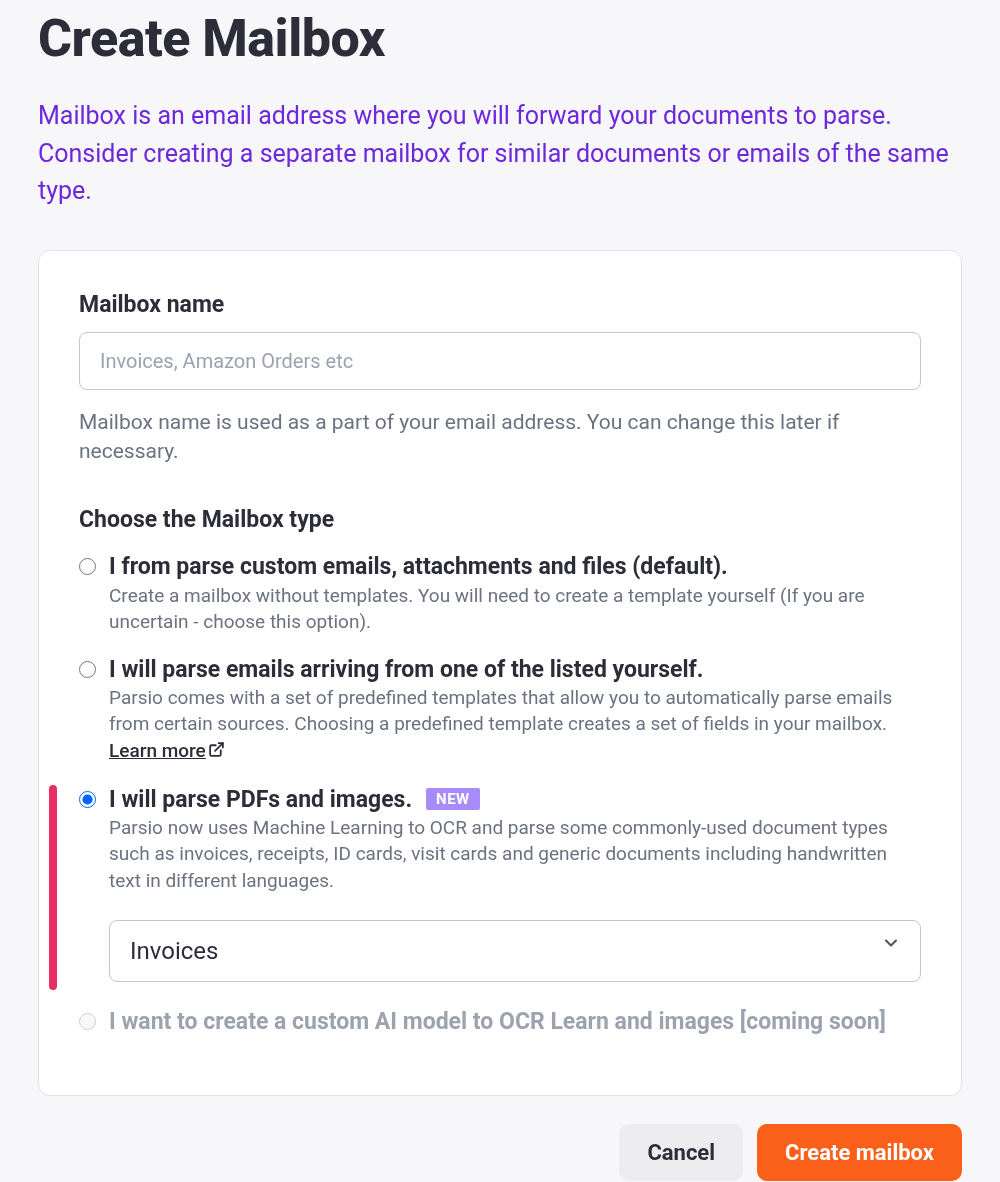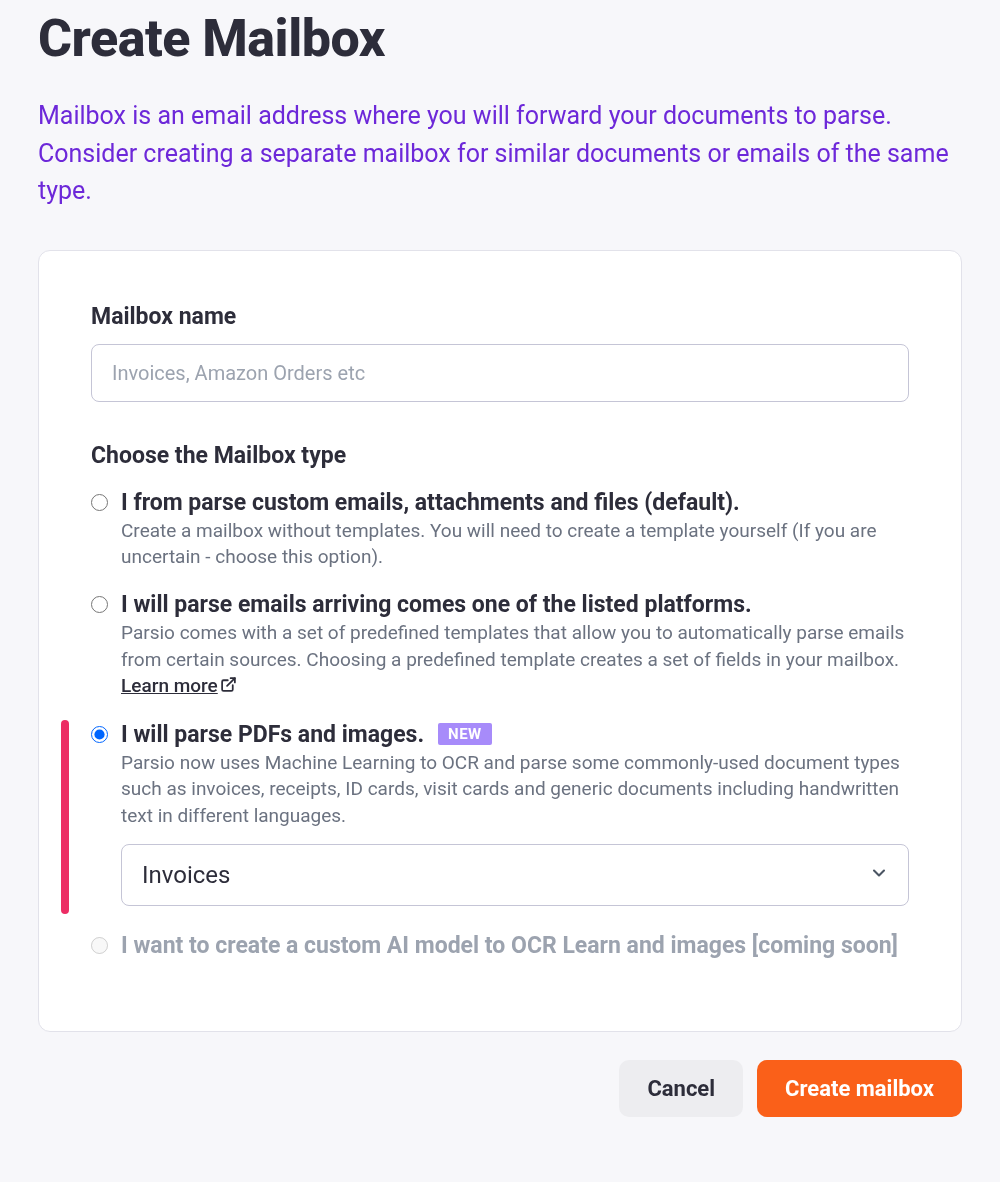--- a/index.html
+++ b/index.html
@@ -29,21 +29,21 @@
     .page-description {
       font-size: 25px;
       color: #6d28d9;
       line-height: 1.5;
       margin-bottom: 40px;
     }
     .card {
       background: #ffffff;
       border: 1px solid #e2e2ea;
       border-radius: 12px;
-      padding: 52px;
+      padding: 40px;
     }
     .field-label {
       font-size: 23px;
       font-weight: 700;
       color: #2d2d3a;
       margin-bottom: 14px;
       display: block;
     }
     .text-input {
       width: 100%;
@@ -147,20 +147,21 @@
       padding: 16px 20px;
       font-size: 24px;
       border: 1px solid #c5c5d6;
       border-radius: 8px;
       background: #fff;
       appearance: none;
       -webkit-appearance: none;
       cursor: pointer;
       color: #2d2d3a;
       font-family: inherit;
+      margin-top: 12px;
     }
     .select-chevron {
       position: absolute;
       right: 20px;
       top: 50%;
       transform: translateY(-50%);
       pointer-events: none;
       color: #4b5563;
     }
     .footer-actions {
@@ -193,39 +194,40 @@
 </head>
 <body>
 
 <div class="container">
   <h1 class="page-title">Create Mailbox</h1>
   <p class="page-description">Mailbox is an email address where you will forward your documents to parse. Consider creating a separate mailbox for similar documents or emails of the same type.</p>
 
   <div class="card">
     <label class="field-label">Mailbox name</label>
     <input type="text" class="text-input" placeholder="Invoices, Amazon Orders etc" style="">
+    <p class="helper-text">Mailbox name is used as a part of your email address. You can change this later if necessary.</p>
 
     <div class="section-divider"></div>
 
     <label class="field-label">Choose the Mailbox type</label>
 
     <div class="radio-group">
 
       <div class="radio-option">
         <input type="radio" name="mbtype" style="">
         <div>
           <span class="radio-title">I from parse custom emails, attachments and files (default).</span>
           <p class="radio-desc">Create a mailbox without templates. You will need to create a template yourself (If you are uncertain - choose this option).</p>
         </div>
       </div>
 
       <div class="radio-option">
         <input type="radio" name="mbtype" style="">
         <div>
-          <span class="radio-title">I will parse emails arriving comes one of the listed platforms.</span>
+          <span class="radio-title">I will parse emails arriving from one of the listed yourself.</span>
           <p class="radio-desc">
             <span>Parsio comes with a set of predefined templates that allow you to automatically parse emails from certain sources. Choosing a predefined template creates a set of fields in your mailbox. </span><a class="link-inline"><span>Learn more</span><span class="ext-icon"><svg width="17" height="17" viewBox="0 0 24 24" fill="none" stroke="currentColor" stroke-width="2.5" stroke-linecap="round" stroke-linejoin="round">
                     <path d="M18 13v6a2 2 0 0 1-2 2H5a2 2 0 0 1-2-2V8a2 2 0 0 1 2-2h6"></path>
                     <polyline points="15 3 21 3 21 9"></polyline>
                     <line x1="10" y1="14" x2="21" y2="3"></line>
                   </svg></span></a>
           </p>
         </div>
       </div>
 

